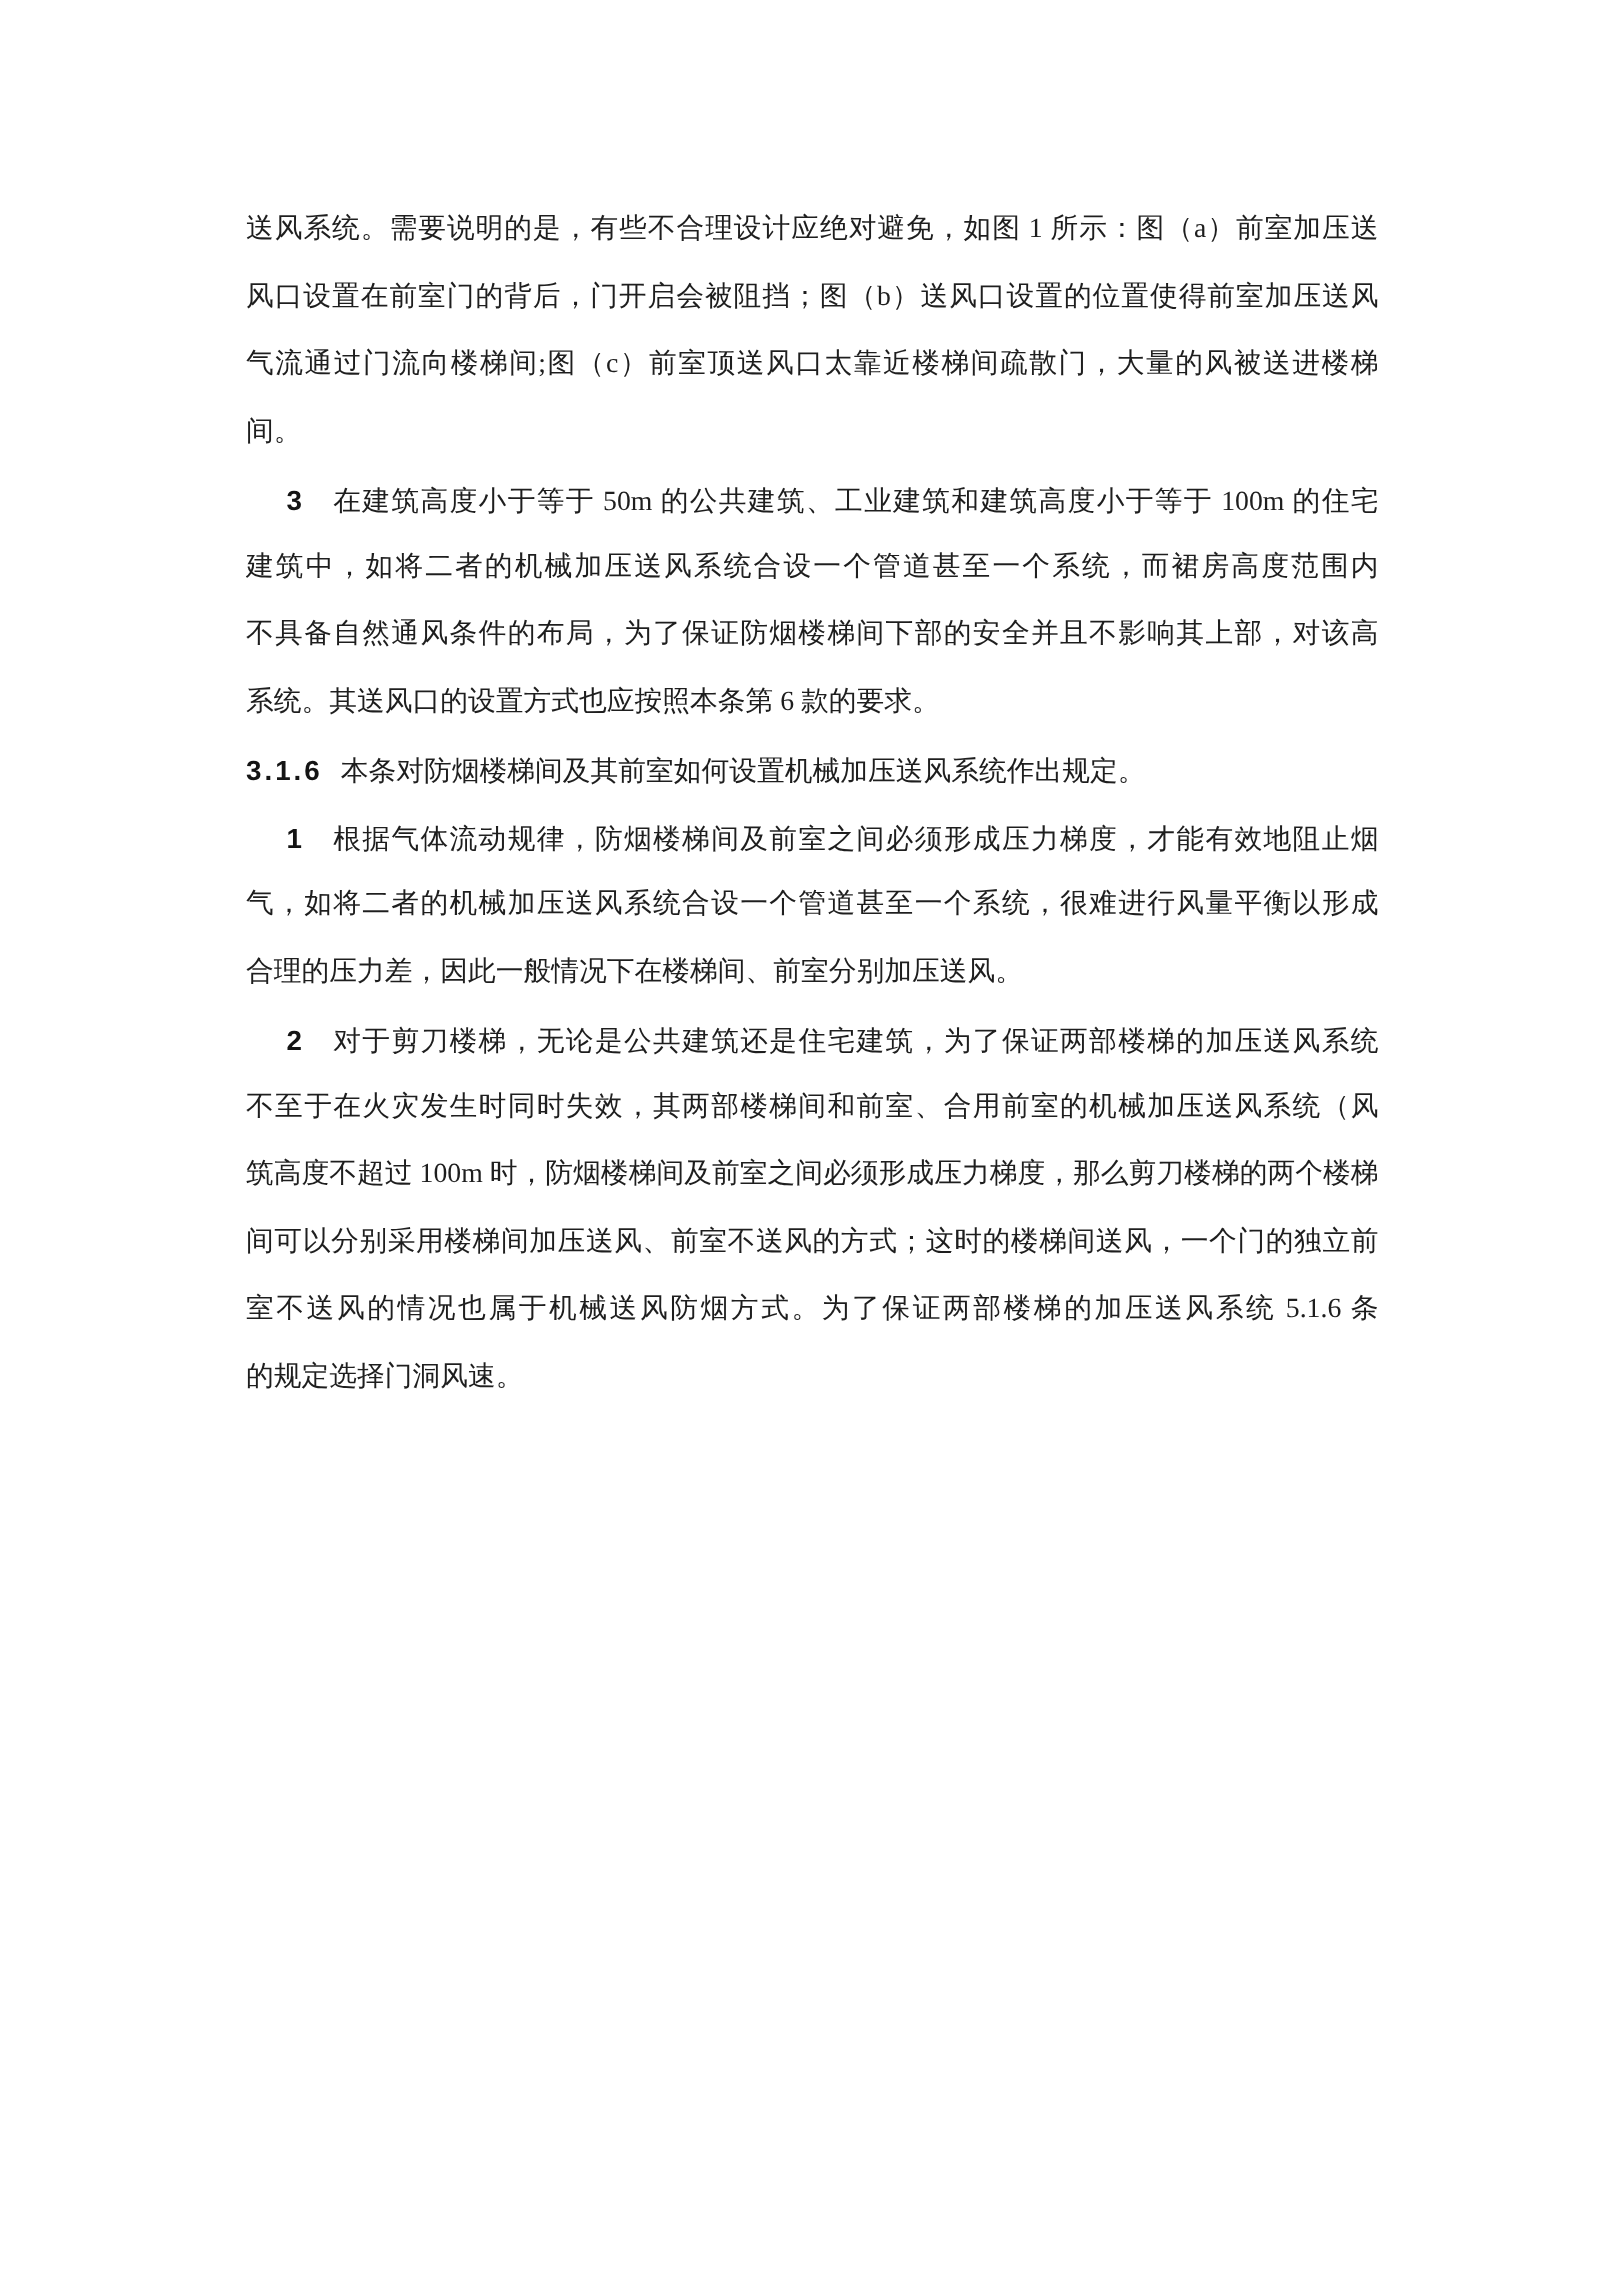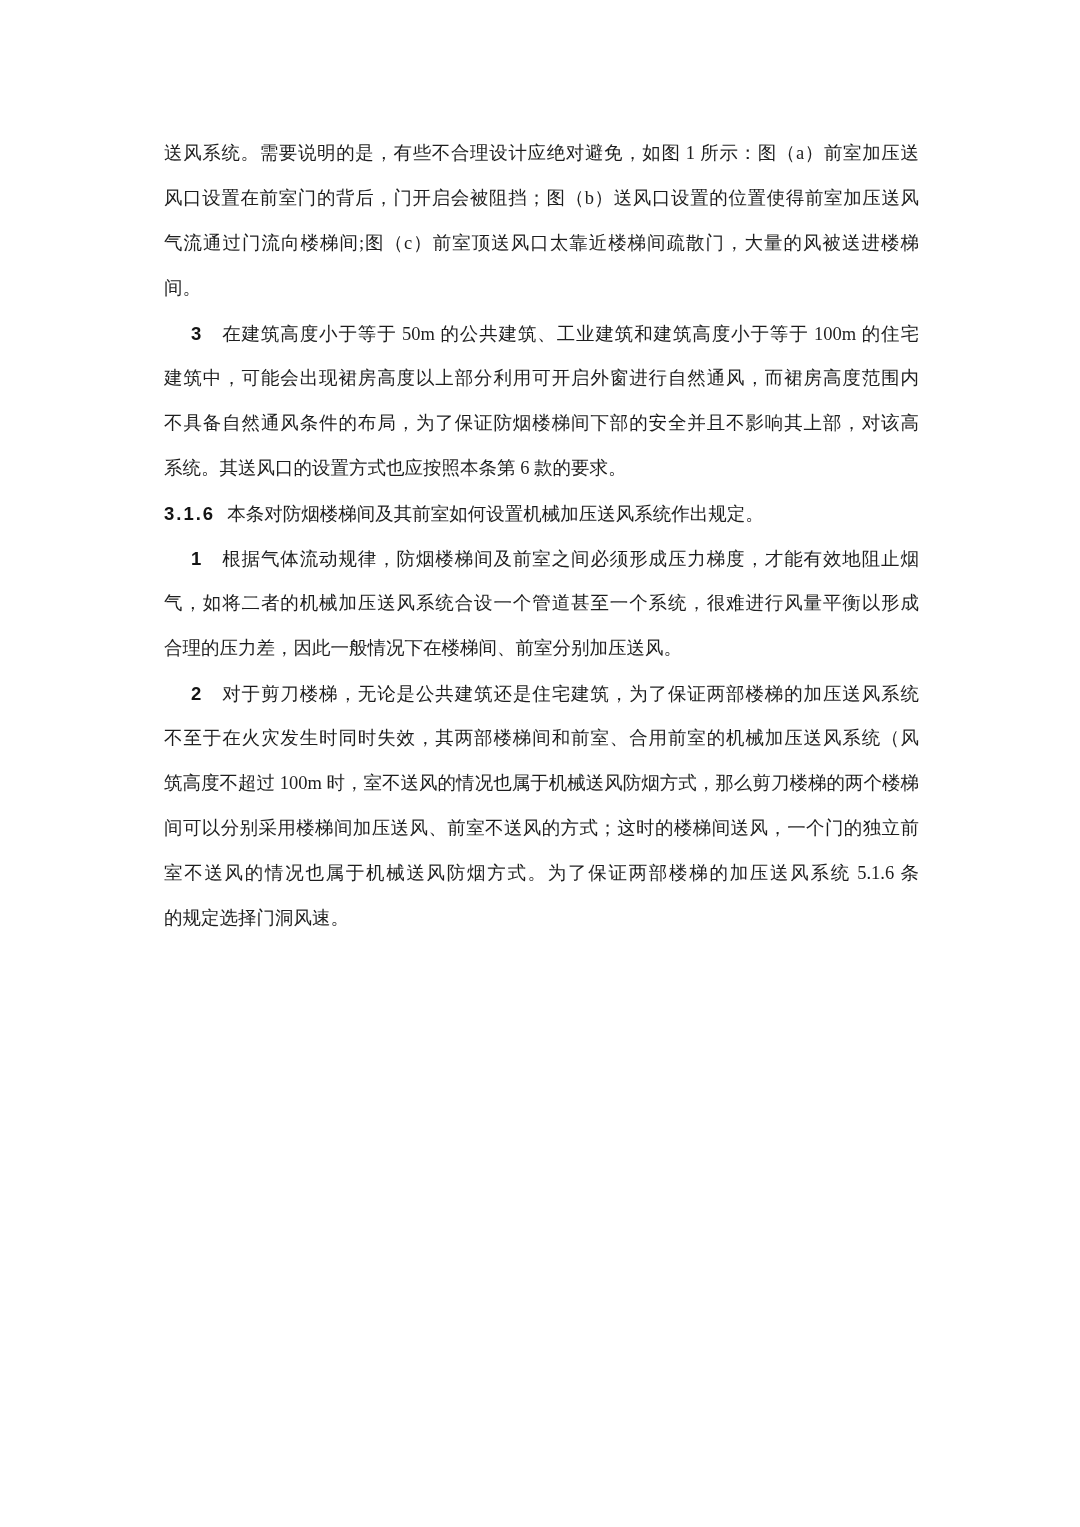--- a/index.html
+++ b/index.html
@@ -70,35 +70,35 @@
 <div class="page">
   <div class="doc-body">
       <div class="paragraph">
         <div class="line fill">送风系统。需要说明的是，有些不合理设计应绝对避免，如图 1 所示：图（a）前室加压送</div>
         <div class="line fill">风口设置在前室门的背后，门开启会被阻挡；图（b）送风口设置的位置使得前室加压送风</div>
         <div class="line fill">气流通过门流向楼梯间;图（c）前室顶送风口太靠近楼梯间疏散门，大量的风被送进楼梯</div>
         <div class="line">间。</div>
       </div>
       <div class="paragraph">
         <div class="line fill indent"><span class="clause-num">3</span>在建筑高度小于等于 50m 的公共建筑、工业建筑和建筑高度小于等于 100m 的住宅</div>
-        <div class="line fill">建筑中，可能会出现裙房高度以上部分利用可开启外窗进行自然通风，而裙房高度范围内</div>
+        <div class="line fill">建筑中，如将二者的机械加压送风系统合设一个管道甚至一个系统，而裙房高度范围内</div>
         <div class="line fill">不具备自然通风条件的布局，为了保证防烟楼梯间下部的安全并且不影响其上部，对该高</div>
         <div class="line">系统。其送风口的设置方式也应按照本条第 6 款的要求。</div>
       </div>
       <div class="paragraph">
         <div class="line"><span class="clause-num section">3.1.6</span>本条对防烟楼梯间及其前室如何设置机械加压送风系统作出规定。</div>
       </div>
       <div class="paragraph">
         <div class="line fill indent"><span class="clause-num">1</span>根据气体流动规律，防烟楼梯间及前室之间必须形成压力梯度，才能有效地阻止烟</div>
         <div class="line fill">气，如将二者的机械加压送风系统合设一个管道甚至一个系统，很难进行风量平衡以形成</div>
         <div class="line">合理的压力差，因此一般情况下在楼梯间、前室分别加压送风。</div>
       </div>
       <div class="paragraph">
         <div class="line fill indent"><span class="clause-num">2</span>对于剪刀楼梯，无论是公共建筑还是住宅建筑，为了保证两部楼梯的加压送风系统</div>
         <div class="line fill">不至于在火灾发生时同时失效，其两部楼梯间和前室、合用前室的机械加压送风系统（风</div>
-        <div class="line fill">筑高度不超过 100m 时，室不送风的情况也属于机械送风防烟方式，那么剪刀楼梯的两个楼梯</div>
+        <div class="line fill">筑高度不超过 100m 时，防烟楼梯间及前室之间必须形成压力梯度，那么剪刀楼梯的两个楼梯</div>
         <div class="line fill">间可以分别采用楼梯间加压送风、前室不送风的方式；这时的楼梯间送风，一个门的独立前</div>
         <div class="line fill">室不送风的情况也属于机械送风防烟方式。为了保证两部楼梯的加压送风系统 5.1.6 条</div>
         <div class="line">的规定选择门洞风速。</div>
       </div>
     </div>
   <div class="page-number">36</div>
 </div>
 
 </body></html>

